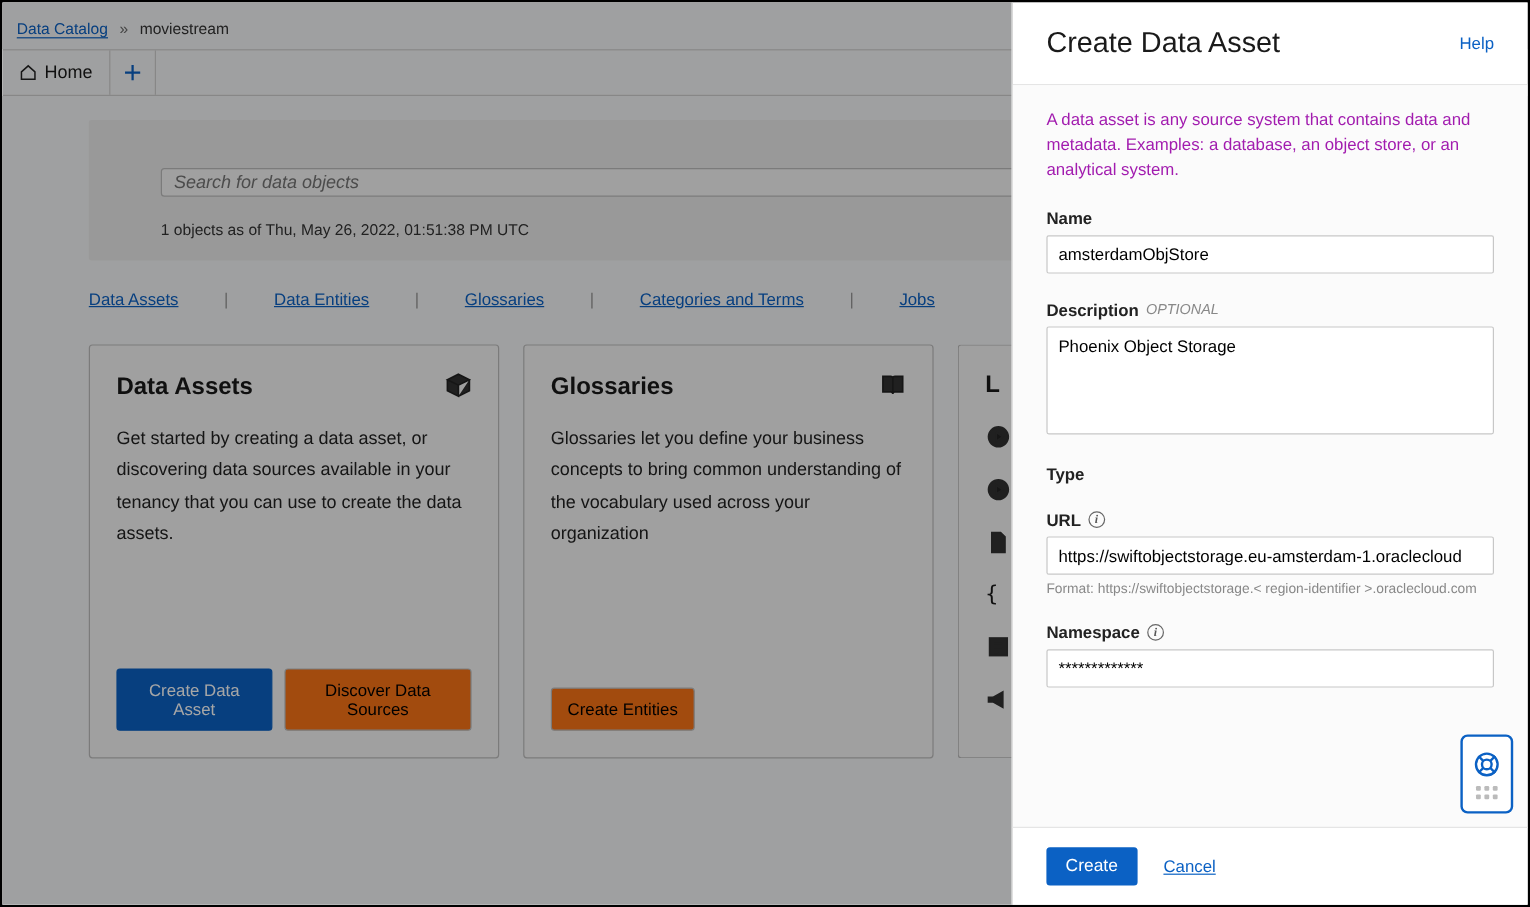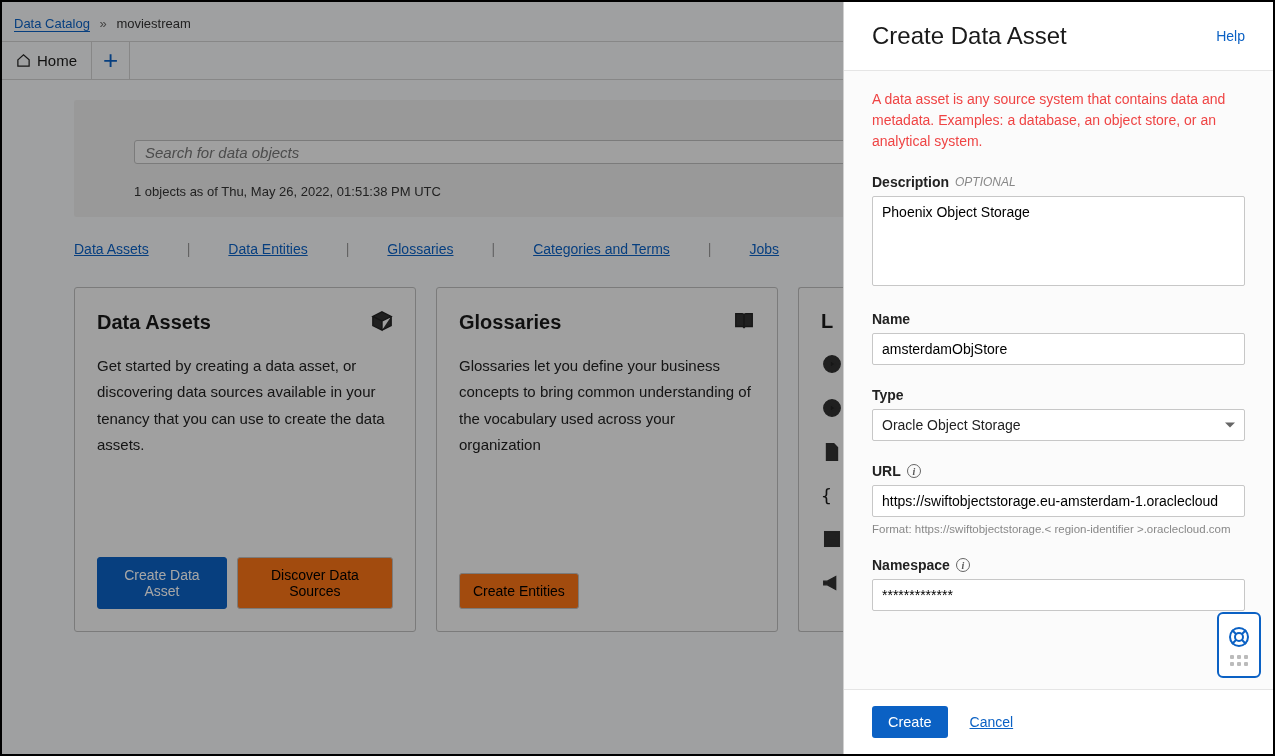--- a/index.html
+++ b/index.html
@@ -139,21 +139,21 @@
       padding: 20px 28px;
       border-bottom: 1px solid #e5e5e5;
     }
     .panel-title { font-size: 24px; font-weight: 400; }
     .panel-help { color: #0b61c4; font-size: 14px; text-decoration: none; }
     .panel-body {
       flex: 1; overflow-y: auto;
       padding: 18px 28px;
       background: #fbfbfb;
     }
-    .panel-intro { color: #ef4444; line-height: 1.5; font-size: 14px; }
+    .panel-intro { color: #a21caf; line-height: 1.5; font-size: 14px; }
     .form-group { margin-top: 22px; }
     .form-label { display:flex; align-items:center; gap:6px; font-size: 14px; font-weight: 600; color: #222; margin-bottom: 6px;}
     .form-label .optional { font-weight: 400; font-style: italic; color: #888; font-size: 12px; }
     .info-icon {
       width:14px; height:14px; border:1px solid #666; border-radius:50%;
       display:inline-flex; align-items:center; justify-content:center;
       font-size:10px; font-style: italic; font-family: Georgia, serif; color:#555;
     }
     .form-input, .form-textarea, .form-select {
       width: 100%;
@@ -290,37 +290,34 @@
 
 <div class="panel">
   <div class="panel-header">
     <div class="panel-title">Create Data Asset</div>
     <a href="#" class="panel-help">Help</a>
   </div>
   <div class="panel-body">
     <div class="panel-intro">A data asset is any source system that contains data and metadata. Examples: a database, an object store, or an analytical system.</div>
 
     <div class="form-group">
+      <div class="form-label">Name</div>
+      <input class="form-input" value="amsterdamObjStore" style="">
+    </div>
+
+    <div class="form-group">
       <div class="form-label">
         <span>Description</span>
         <span class="optional">OPTIONAL</span>
       </div>
       <textarea class="form-textarea" style="">Phoenix Object Storage</textarea>
     </div>
 
     <div class="form-group">
-      <div class="form-label">Name</div>
-      <input class="form-input" value="amsterdamObjStore" style="">
-    </div>
-
-    <div class="form-group">
       <div class="form-label">Type</div>
-      <div class="form-select-wrap">
-        <div class="form-select">Oracle Object Storage</div>
-      </div>
     </div>
 
     <div class="form-group">
       <div class="form-label">
         <span>URL</span>
         <span class="info-icon">i</span>
       </div>
       <input class="form-input" value="https://swiftobjectstorage.eu-amsterdam-1.oraclecloud" style="">
       <div class="hint">Format: https://swiftobjectstorage.&lt; region-identifier &gt;.oraclecloud.com</div>
     </div>

